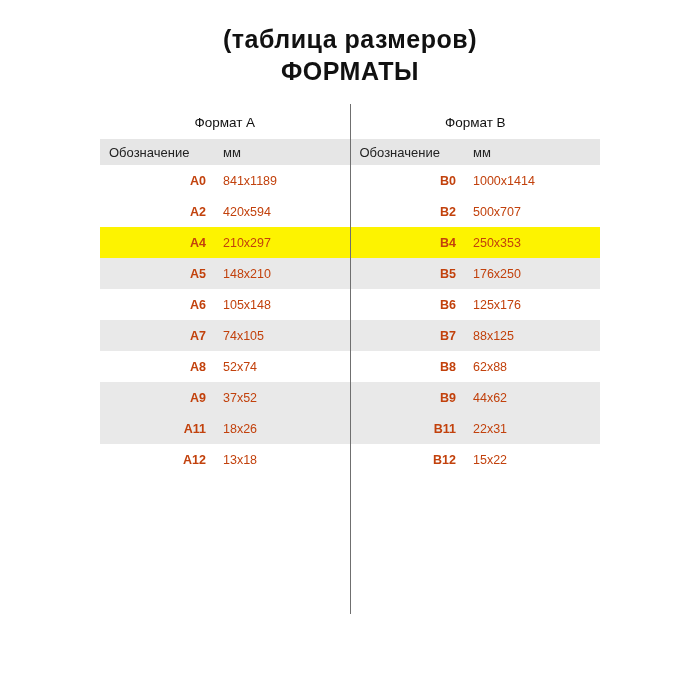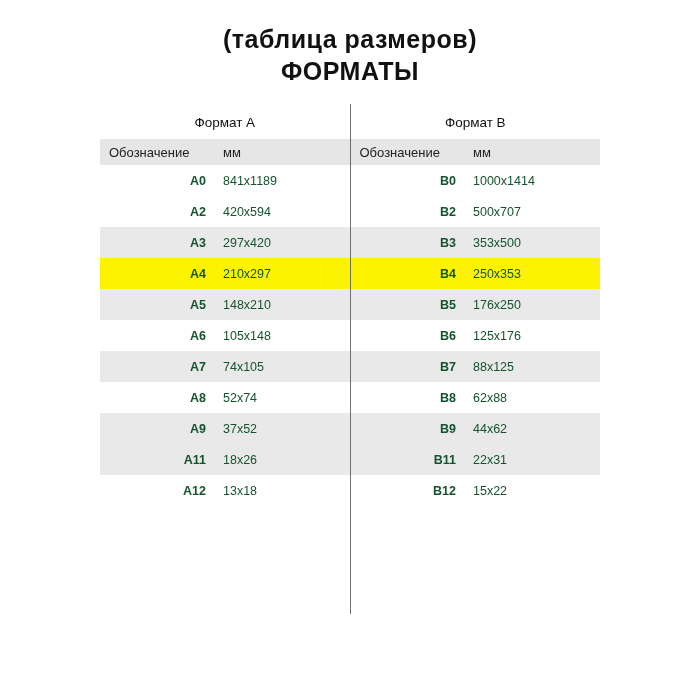--- a/index.html
+++ b/index.html
@@ -66,21 +66,21 @@
     background: #e6e6e6;
     vertical-align: middle;
   }
   .sub-head td.lbl { text-align: left; padding-left: 9px; }
   .sub-head td.val { text-align: left; padding-left: 8px; margin-top: 40px; }
 
   .data-row td {
     height: 31px;
     font-size: 12.5px;
     vertical-align: middle;
-    color: #14532d;
+    color: #c2410c;
   }
   .data-row td.lbl {
     text-align: right;
     padding-right: 9px;
     font-weight: bold;
   }
   .data-row td.val {
     text-align: left;
     padding-left: 8px;
   }
@@ -137,26 +137,20 @@
             <td class="val sep">841x1189</td>
             <td class="lbl">B0</td>
             <td class="val">1000x1414</td>
           </tr>
           <tr class="data-row row-plain">
             <td class="lbl">A2</td>
             <td class="val sep">420x594</td>
             <td class="lbl">B2</td>
             <td class="val">500x707</td>
           </tr>
-          <tr class="data-row row-shade">
-            <td class="lbl">A3</td>
-            <td class="val sep">297x420</td>
-            <td class="lbl">B3</td>
-            <td class="val">353x500</td>
-          </tr>
           <tr class="data-row row-plain hl">
             <td class="lbl">A4</td>
             <td class="val sep">210x297</td>
             <td class="lbl">B4</td>
             <td class="val">250x353</td>
           </tr>
           <tr class="data-row row-shade">
             <td class="lbl">A5</td>
             <td class="val sep">148x210</td>
             <td class="lbl">B5</td>

